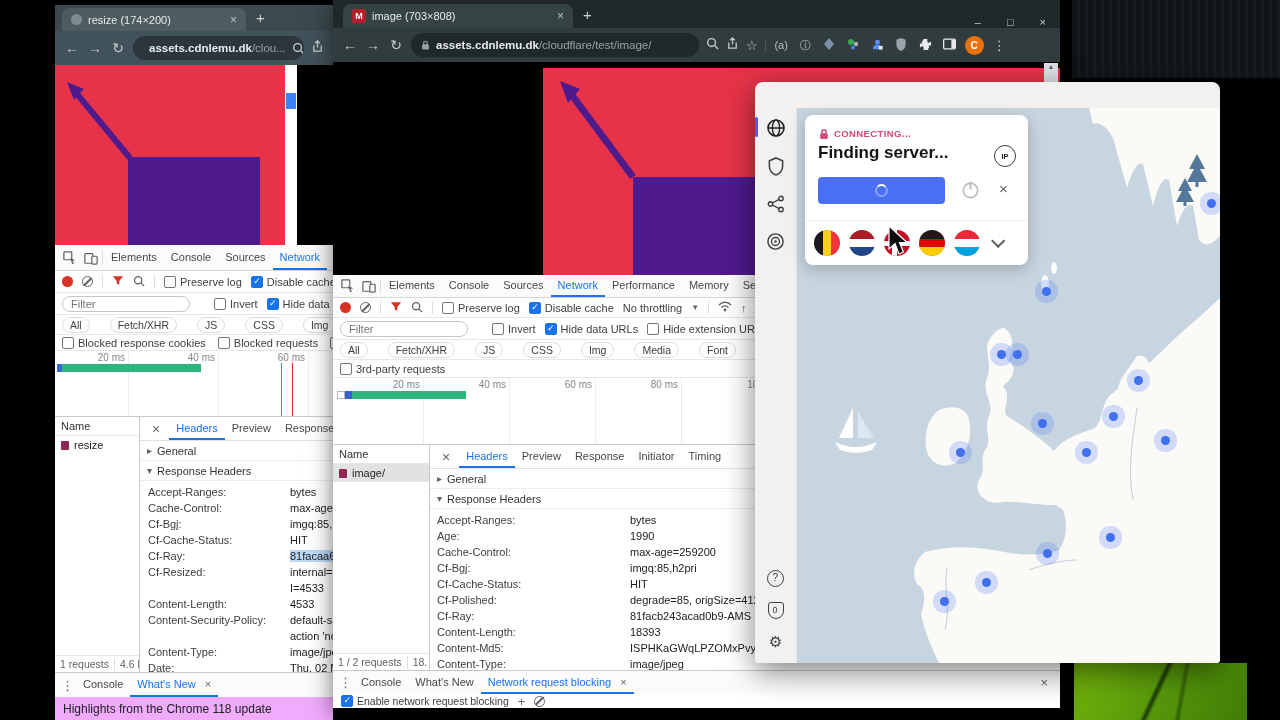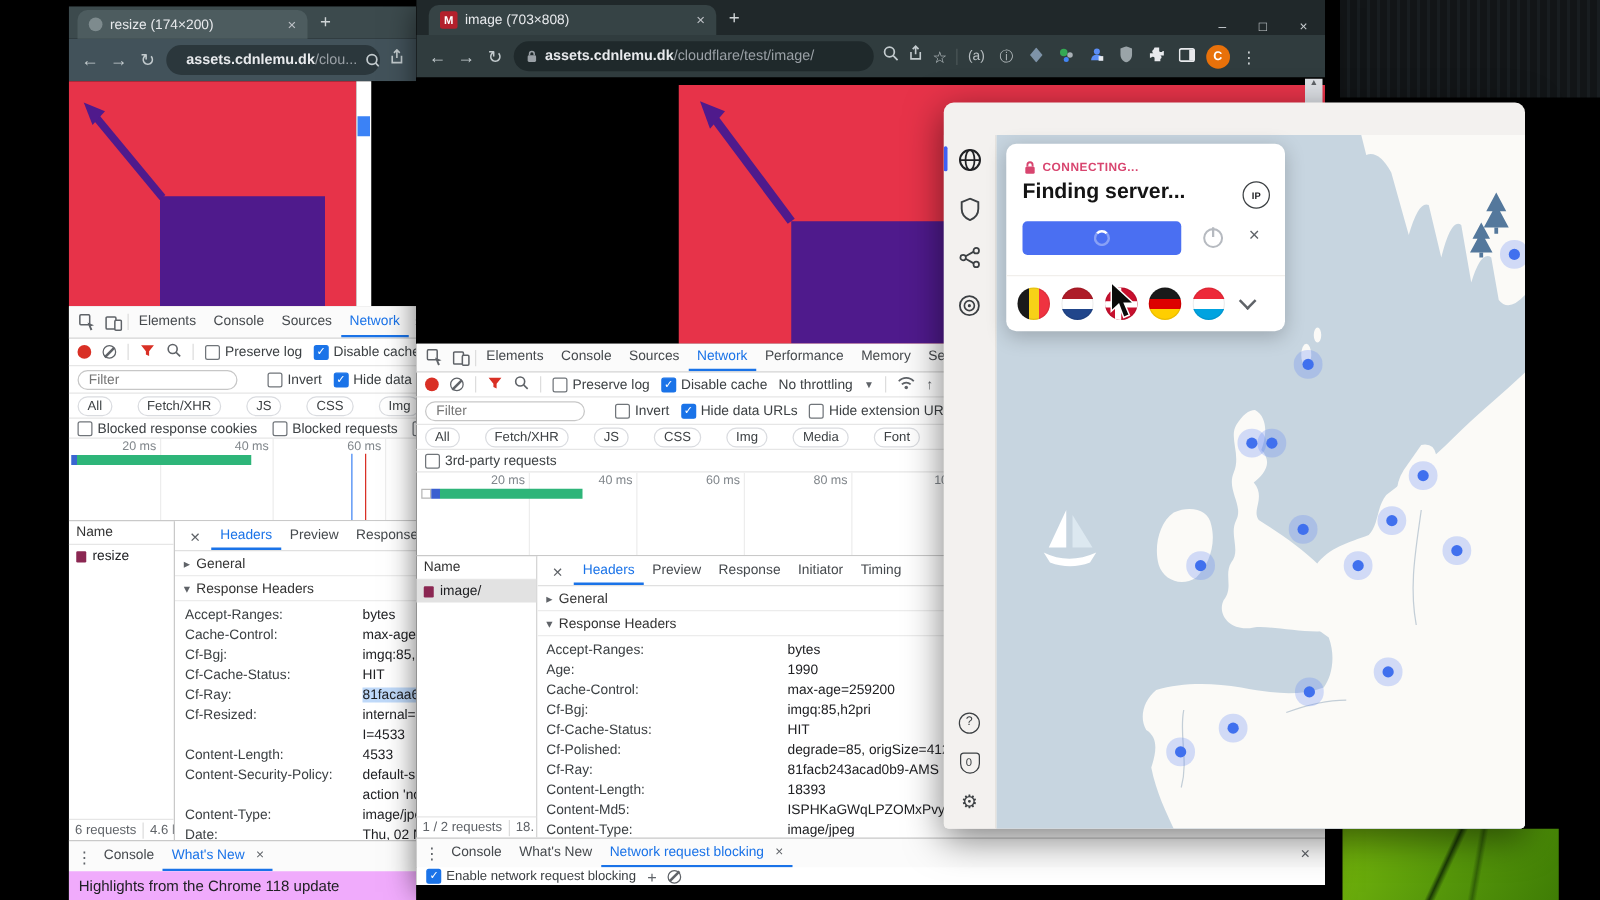--- a/index.html
+++ b/index.html
@@ -170,21 +170,21 @@
 .nv-side{position:absolute;left:0;top:26px;width:42px;bottom:0;background:#f3f1ef;border-right:1px solid #e6e3df;
          display:flex;flex-direction:column;align-items:center;padding:10px 0}
 .nv-side .grp-top{display:flex;flex-direction:column;gap:15px;align-items:center}
 .nv-side .grp-bot{margin-top:auto;display:flex;flex-direction:column;gap:15px;align-items:center;padding-bottom:4px}
 .navind{position:absolute;left:0;top:9px;width:3px;height:20px;border-radius:2px;background:#3e5ff5}
 .nv-map{position:absolute;left:42px;top:26px;right:0;bottom:0;background:#c7d5e0;overflow:hidden}
 .pin{position:absolute;width:9px;height:9px;margin:-4.5px 0 0 -4.5px;border-radius:50%;background:#4070ee;
      box-shadow:0 0 0 7px rgba(100,135,245,.28)}
 .nv-card{position:absolute;left:50px;top:33px;width:223px;height:150px;background:#fff;border-radius:8px;
          box-shadow:0 4px 16px rgba(0,0,0,.22)}
-.cardrow1{display:flex;align-items:center;gap:5px;margin:13px 0 0 14px}
+.cardrow1{display:flex;gap:5px;margin:13px 0 0 14px}
 .constat{font-size:9.5px;font-weight:bold;letter-spacing:.4px;color:#d8456f}
 .headline{margin:3px 0 0 13px;font-size:17px;font-weight:bold;color:#141414}
 .ipbadge{position:absolute;right:12px;top:30px;width:22px;height:22px;border:1.5px solid #3c4043;border-radius:50%;
          display:flex;align-items:center;justify-content:center;font-size:7.5px;font-weight:bold;color:#202124}
 .cbtn{position:absolute;left:13px;top:62px;width:127px;height:27px;border-radius:4px;background:#4a6ff2;
       display:flex;align-items:center;justify-content:center}
 .spinner{width:13px;height:13px;border-radius:50%;border:2px solid rgba(255,255,255,.35);border-top-color:#fff;
          animation:spin 1s linear infinite}
 @keyframes spin{to{transform:rotate(360deg)}}
 .cclose{position:absolute;left:194px;top:65px;color:#5f6368;font-size:15px}
@@ -372,21 +372,21 @@
       <div class="names">
         <div class="nhead">Name</div>
         <span>
 
         <div class="req">
               <span class="reqicon"></span>
               <span>resize</span>
             </div>
           </span>
         <div class="nstatus">
-          <span>6 requests</span>
+          <span>1 requests</span>
           <span class="vdiv"></span>
           <span>4.6 k</span>
         </div>
       </div>
       <div class="pane">
         <div class="pane-tabs">
           <span class="pclose"></span>
           <span style="display:flex;height:100%">
 
           <span class="dtab sel">

